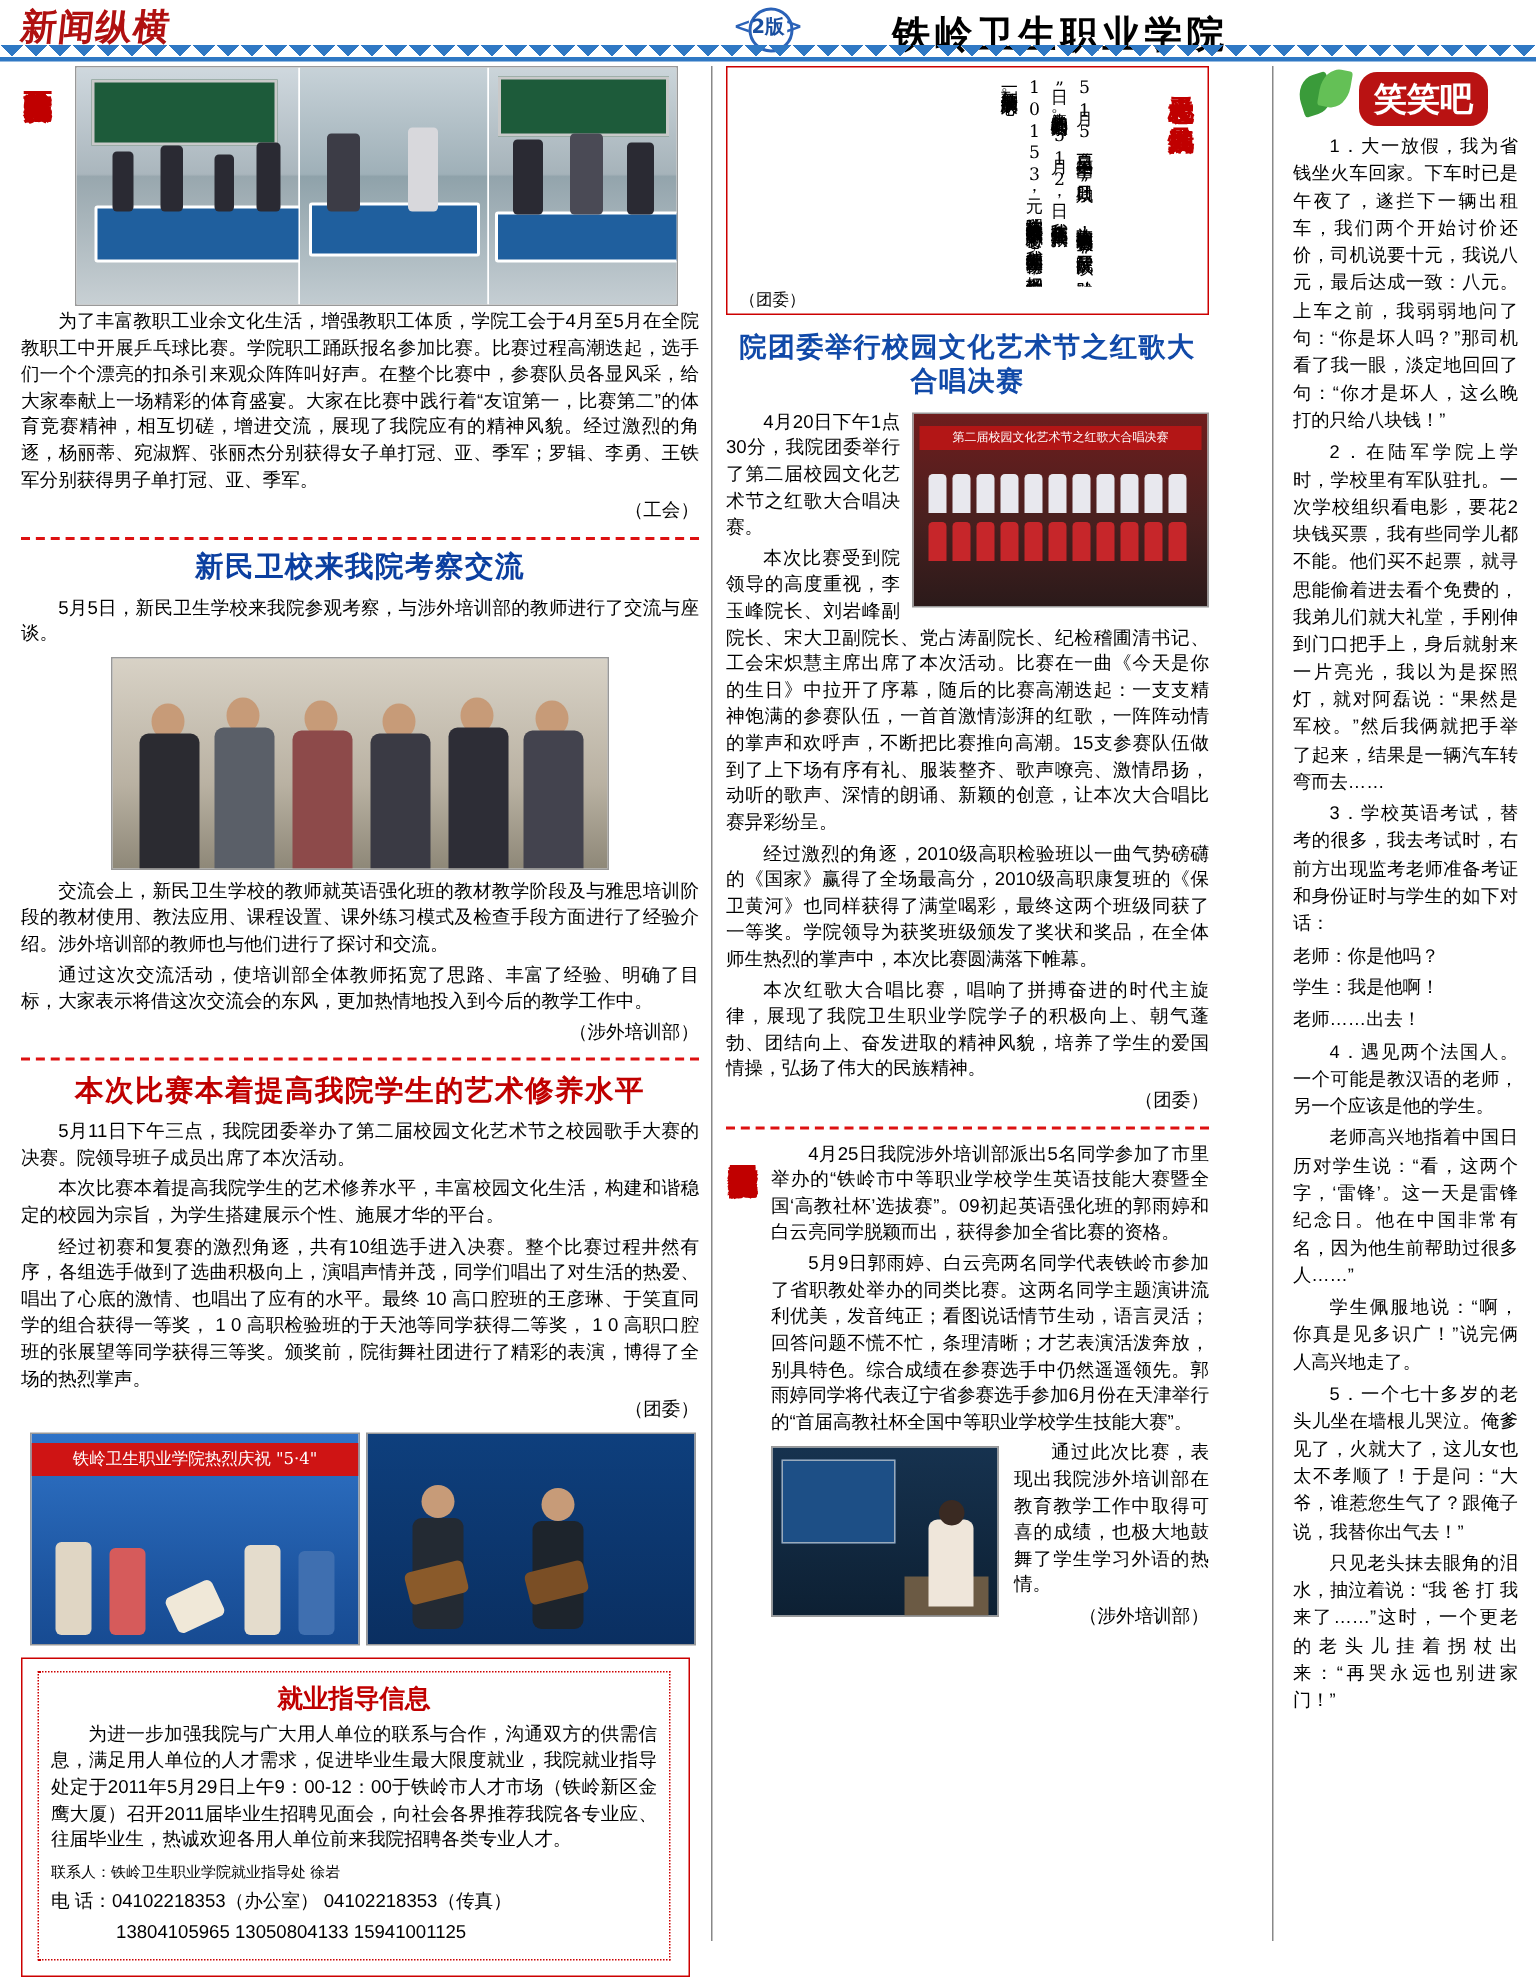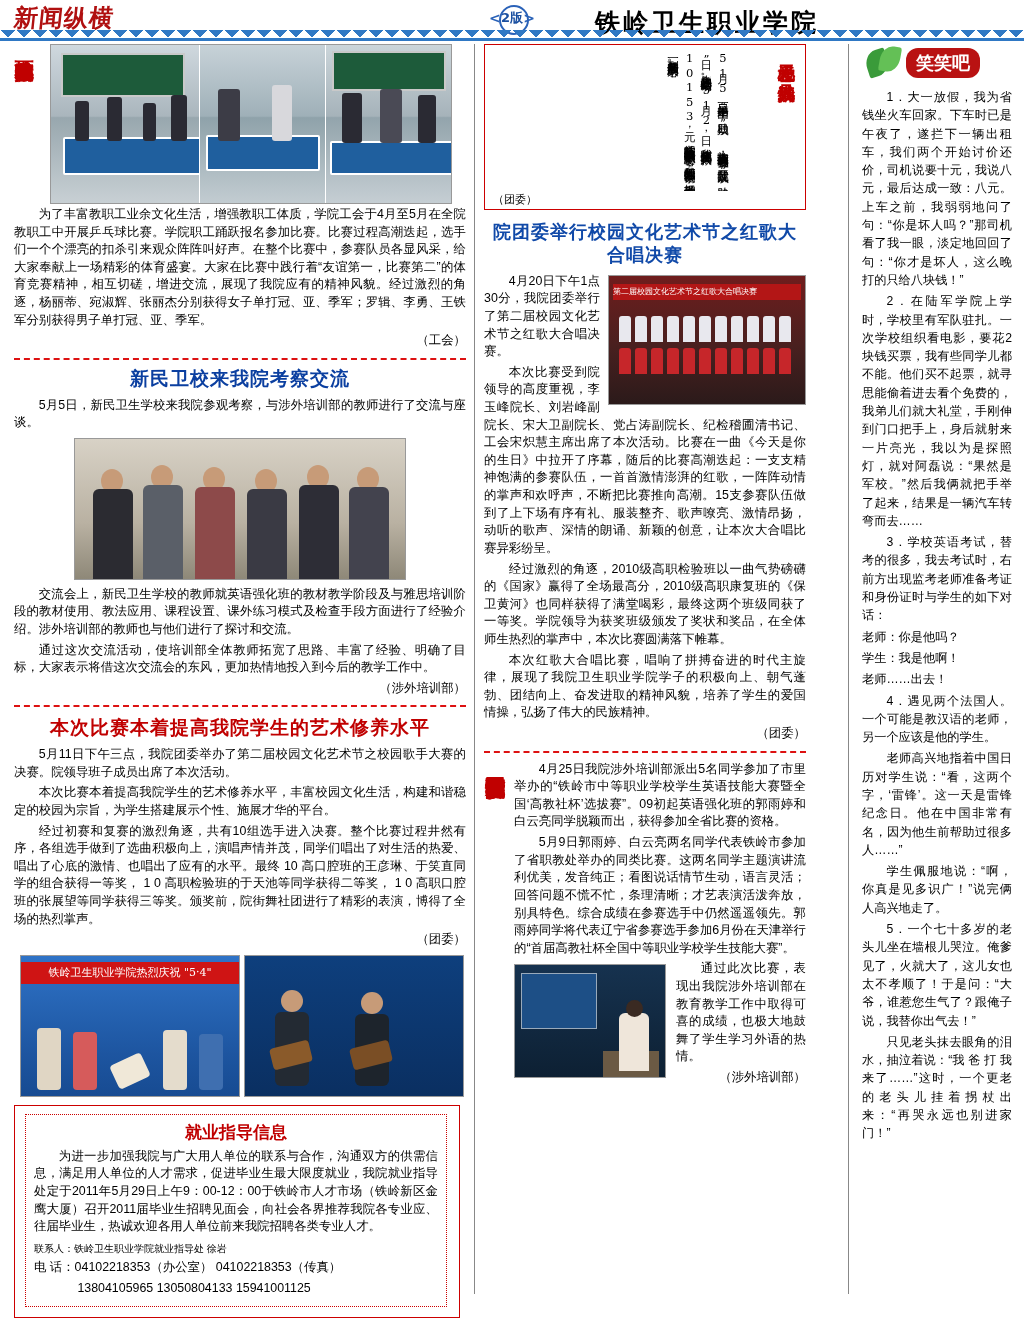--- a/index.html
+++ b/index.html
@@ -143,21 +143,21 @@
     font-size:11.5px;line-height:1.45;font-family:"DejaVu Serif","Liberation Serif",serif;
     letter-spacing:0.5px;overflow:hidden;
   }
   .love-sig{position:absolute;left:8px;bottom:2px;font-size:11px;}
 
   .chorus-photo{
     float:right;width:196px;height:128px;margin:2px 0 4px 8px;border:1px solid #999;
     background:linear-gradient(#6f1d1d,#49201f 55%,#2b1a1a);position:relative;overflow:hidden;
   }
   .chorus-band{position:absolute;left:4px;top:8px;right:4px;height:16px;background:#b31616;color:#fff;
-    font-size:8px;line-height:16px;text-align:left;}
+    font-size:8px;line-height:16px;text-align:center;}
   .chorus-row{position:absolute;left:6px;right:6px;height:28px;}
   .chor-p{position:absolute;width:12px;height:26px;background:#e8e8ee;border-radius:3px 3px 0 0;}
   .chor-p.red{background:#c6262a;}
 
   .eng-photo{
     float:left;width:150px;height:112px;margin:4px 10px 4px 0;border:1px solid #999;
     background:linear-gradient(#16324f,#0d2033);position:relative;overflow:hidden;
   }
   .eng-screen{position:absolute;left:6px;top:8px;width:74px;height:54px;background:#1d4f86;border:1px solid #9ab;}
   .eng-person{position:absolute;right:16px;bottom:6px;width:30px;height:58px;background:#efe6da;border-radius:6px 6px 0 0;}
@@ -177,21 +177,21 @@
   }
   .leaf{
     position:absolute;left:2px;top:2px;width:40px;height:34px;
   }
   .leaf .l1{position:absolute;left:2px;top:4px;width:22px;height:26px;background:#3a9b3a;
     border-radius:60% 10% 60% 10%;transform:rotate(-18deg);}
   .leaf .l2{position:absolute;left:16px;top:0px;width:20px;height:26px;background:#64c056;
     border-radius:60% 10% 60% 10%;transform:rotate(10deg);}
   .joke-title{
     position:absolute;left:44px;top:4px;
-    background:#b91212;color:#fff;font-weight:bold;font-size:18px;
+    background:#b91212;color:#fff;font-weight:bold;font-size:22px;
     padding:3px 10px;border-radius:12px;
     font-family:"DejaVu Serif","Liberation Serif",serif;
   }
   .col3 p{font-size:12.2px;line-height:1.5;}
   .col3 .noind{text-indent:0;}
 </style>
 </head>
 <body>
 
 <div class="page">

